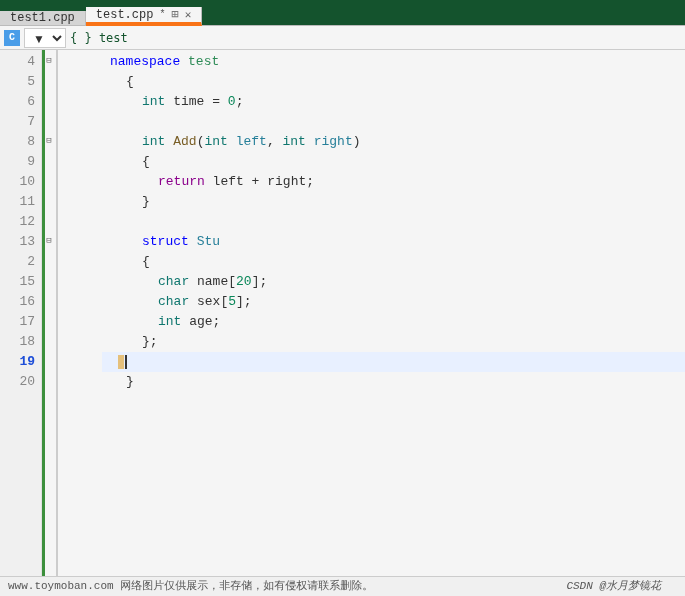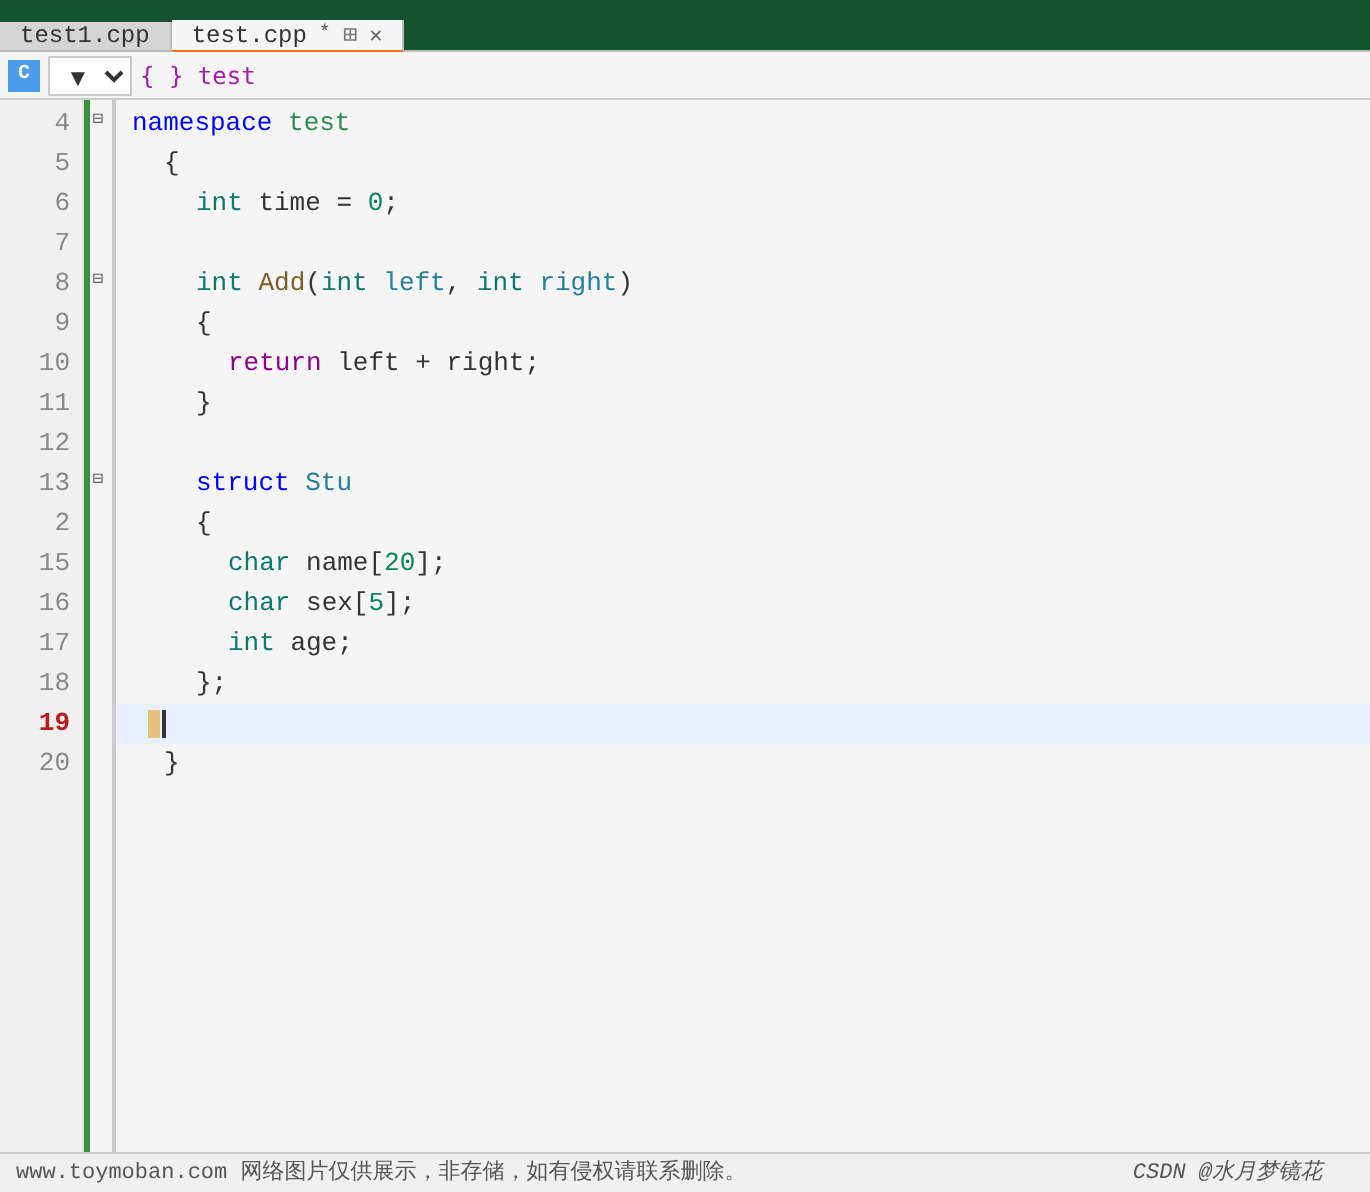--- a/index.html
+++ b/index.html
@@ -24,21 +24,21 @@
       padding: 0 10px;
       font-size: 12px;
       cursor: pointer;
       border-right: 1px solid #bbb;
       gap: 6px;
       color: #333;
       background: #d4d4d4;
     }
     .tab.active {
       background: #f5f5f5;
-      border-bottom: 1px solid #f97316;
+      border-bottom: 4px solid #f97316;
       margin-bottom: -1px;
     }
     .tab-close {
       font-size: 11px;
       color: #666;
       cursor: pointer;
     }
 
     .breadcrumb-bar {
       display: flex;
@@ -68,21 +68,21 @@
     .breadcrumb-dropdown {
       font-size: 11px;
       color: #333;
       padding: 2px 4px;
       border: 1px solid #ccc;
       background: white;
       cursor: pointer;
     }
     .breadcrumb-right {
       font-size: 12px;
-      color: #a21caf;
+      color: #14532d;
       font-family: 'Consolas', monospace;
     }
 
     .editor-area {
       display: flex;
       background: #f5f5f5;
       height: calc(596px - 26px - 24px - 20px);
       overflow: hidden;
     }
 
@@ -126,20 +126,21 @@
       font-size: 10px;
       user-select: none;
     }
 
     .code-content {
       flex: 1;
       padding-top: 2px;
       overflow: hidden;
       background: #f5f5f5;
       position: relative;
+      padding-left: 44px;
     }
     .code-line {
       height: 20px;
       line-height: 20px;
       font-size: 13px;
       white-space: pre;
       padding-left: 8px;
       display: flex;
       align-items: center;
     }
@@ -230,21 +231,21 @@
     <div class="line-num">9</div>
     <div class="line-num">10</div>
     <div class="line-num">11</div>
     <div class="line-num">12</div>
     <div class="line-num">13</div>
     <div class="line-num">2</div>
     <div class="line-num">15</div>
     <div class="line-num">16</div>
     <div class="line-num">17</div>
     <div class="line-num">18</div>
-    <div class="line-num" style="color:#b91c1c; font-weight:bold;">19</div>
+    <div class="line-num" style="color:#1d4ed8; font-weight:bold;">19</div>
     <div class="line-num">20</div>
   </div>
 
   <div class="gutter" style="position:relative;">
     <div style="position:absolute; left:0; top:0; width:3px; height:100%; background:#3c8f3c;"></div>
 
     <div class="gutter-line">
         <span class="collapse-btn" style="font-size:9px; color:#666;">⊟</span>
       </div>
     <div class="gutter-line"></div>

